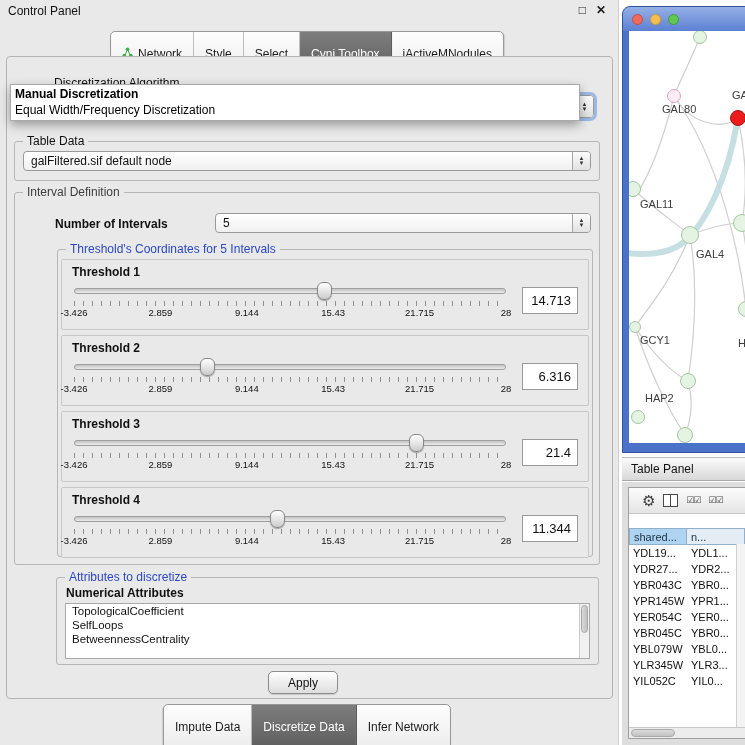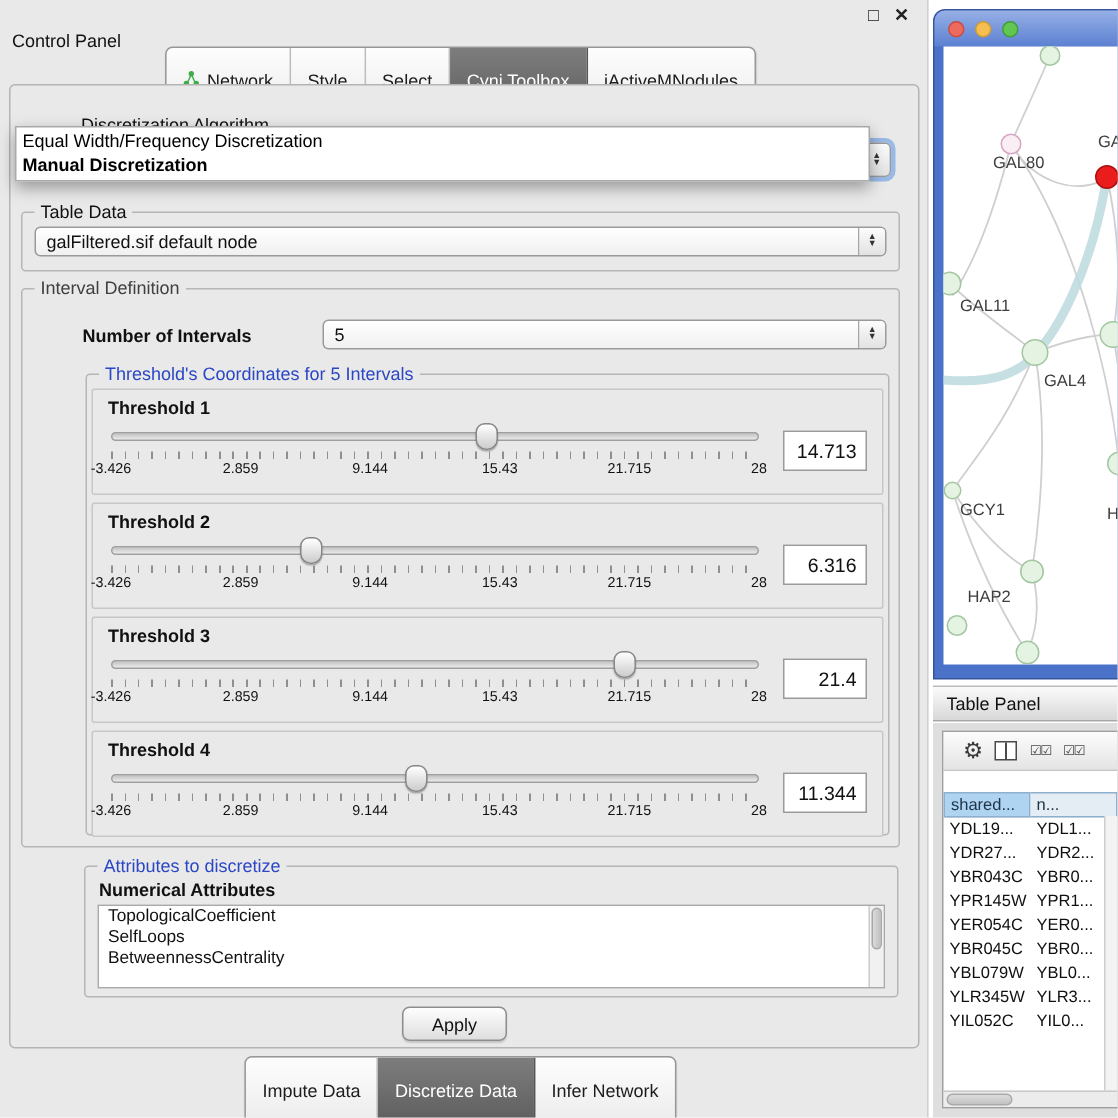--- a/index.html
+++ b/index.html
@@ -5,21 +5,21 @@
   html,body{margin:0;padding:0;}
   body{
     width:745px;height:745px;position:relative;overflow:hidden;
     font-family:"Liberation Sans", sans-serif;background:#ffffff;
     -webkit-font-smoothing:antialiased;
   }
 
   
   #control-panel{position:absolute;left:0;top:0;width:618px;height:745px;background:#e9e9e9;border-right:1px solid #cfcfcf;}
   #cp-titlebar{position:absolute;left:0;top:0;right:0;height:22px;font-size:12px;color:#111;}
-  #cp-title{position:absolute;left:8px;top:20px;}
+  #cp-title{position:absolute;left:8px;top:4px;}
   #cp-winbtns{position:absolute;right:12px;top:3px;display:flex;gap:10px;font-size:12px;color:#222;}
   #cp-winbtns span{cursor:default;}
 
   
   .tabbar{position:absolute;display:flex;border:1px solid #979797;border-radius:5px;background:linear-gradient(#fdfdfd,#ececec);overflow:hidden;box-shadow:0 1px 1px rgba(0,0,0,.12);}
   .tab{display:flex;align-items:center;gap:5px;padding:15px 11px;font-size:12px;color:#1c1c1c;border-right:1px solid #bdbdbd;white-space:nowrap;}
   .tab:last-child{border-right:none;}
   .tab.active{background:linear-gradient(#7d7d7d,#5e5e5e);color:#fff;border-right-color:#555;}
   #top-tabbar{top:31px;left:307px;transform:translateX(-50%);}
   #bottom-tabbar{top:704px;left:307px;transform:translateX(-50%);}
@@ -156,22 +156,22 @@
   <div id="algorithm-label">Discretization Algorithm</div>
 
   <div id="algo-combo-fragment">
     <span class="stepper">
         <span>▲</span>
         <span>▼</span>
       </span>
   </div>
 
   <div id="algo-dropdown">
+    <div class="dd-option bold">Manual Discretization</div>
     <div class="dd-option">Equal Width/Frequency Discretization</div>
-    <div class="dd-option bold">Manual Discretization</div>
   </div>
 
   <div id="table-data-group" class="group">
     <span class="legend plain">Table Data</span>
     <div id="table-data-combo" class="combo">
       <span>galFiltered.sif default node</span>
       <span class="stepper">
           <span>▲</span>
           <span>▼</span>
         </span>

